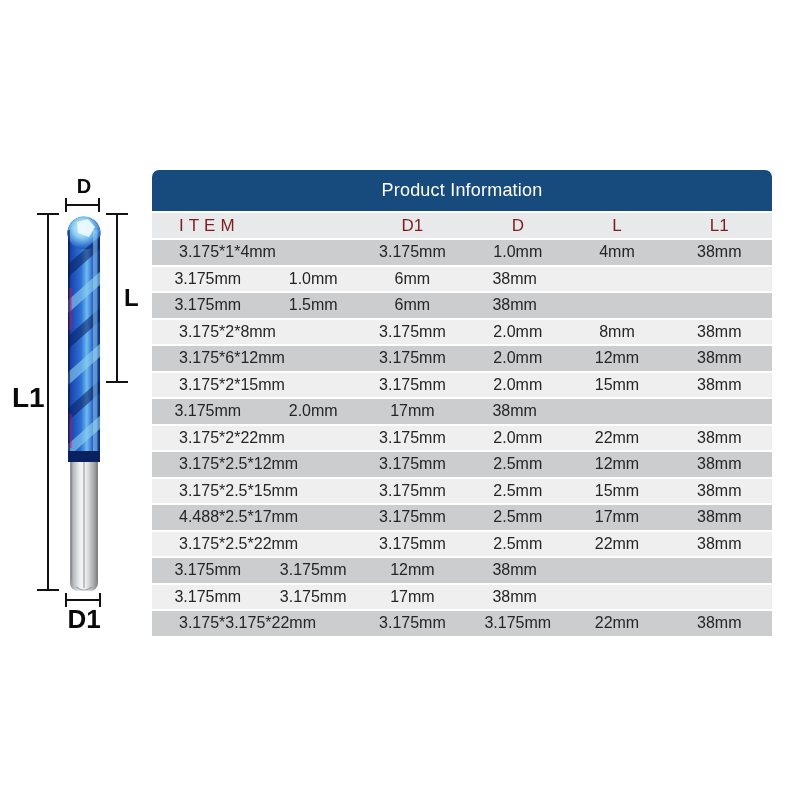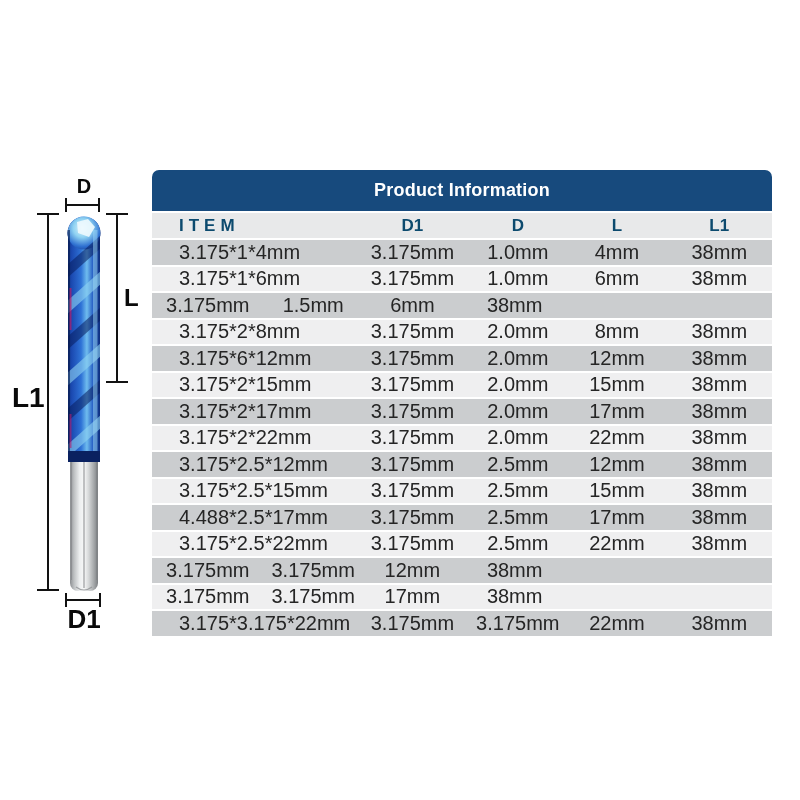--- a/index.html
+++ b/index.html
@@ -39,40 +39,40 @@
     position: absolute;
     left: 152px; top: 170px;
     width: 620px;
   }
   .title-bar {
     height: 41px;
     background: #174a7d;
     border-radius: 7px 7px 0 0;
     color: #ffffff;
     display: flex; align-items: center; justify-content: center;
-    font-size: 18px; font-weight: 700;
+    font-size: 18px; font-weight: 400;
     letter-spacing: 0.2px;
     margin-bottom: 2px;
   }
   .header-row {
     display: flex;
     height: 25px;
     background: #e8e9ea;
     margin-bottom: 2px;
     align-items: center;
-    font-weight: 700;
+    font-weight: 400;
     font-size: 17px;
-    color: #0c4a6e;
+    color: #7f1d1d;
   }
   .tbody .row {
     display: flex;
     height: 24.5px;
     margin-bottom: 2px;
     align-items: center;
-    font-size: 20px;
+    font-size: 16px;
     color: #252525;
   }
   .tbody .row:nth-child(odd)  { background: #cbcdcf; }
   .tbody .row:nth-child(even) { background: #efeff0; }
 
   .cell, .hcell { overflow: hidden; white-space: nowrap; }
   .c0 { width: 33%; text-align: left; padding-left: 27px; }
   .c1 { width: 18%; text-align: center; }
   .c2 { width: 16%; text-align: center; }
   .c3 { width: 16%; text-align: center; }
@@ -173,21 +173,20 @@
 
     <div class="tbody">
         <div class="row">
           <div class="cell c0">3.175*1*4mm</div>
           <div class="cell c1">3.175mm</div>
           <div class="cell c2">1.0mm</div>
           <div class="cell c3">4mm</div>
           <div class="cell c4">38mm</div>
         </div>
         <div class="row">
-          <div class="cell c0">3.175*1*6mm</div>
           <div class="cell c1">3.175mm</div>
           <div class="cell c2">1.0mm</div>
           <div class="cell c3">6mm</div>
           <div class="cell c4">38mm</div>
         </div>
         <div class="row">
           <div class="cell c1">3.175mm</div>
           <div class="cell c2">1.5mm</div>
           <div class="cell c3">6mm</div>
           <div class="cell c4">38mm</div>
@@ -207,21 +206,20 @@
           <div class="cell c4">38mm</div>
         </div>
         <div class="row">
           <div class="cell c0">3.175*2*15mm</div>
           <div class="cell c1">3.175mm</div>
           <div class="cell c2">2.0mm</div>
           <div class="cell c3">15mm</div>
           <div class="cell c4">38mm</div>
         </div>
         <div class="row">
-          <div class="cell c0">3.175*2*17mm</div>
           <div class="cell c1">3.175mm</div>
           <div class="cell c2">2.0mm</div>
           <div class="cell c3">17mm</div>
           <div class="cell c4">38mm</div>
         </div>
         <div class="row">
           <div class="cell c0">3.175*2*22mm</div>
           <div class="cell c1">3.175mm</div>
           <div class="cell c2">2.0mm</div>
           <div class="cell c3">22mm</div>

